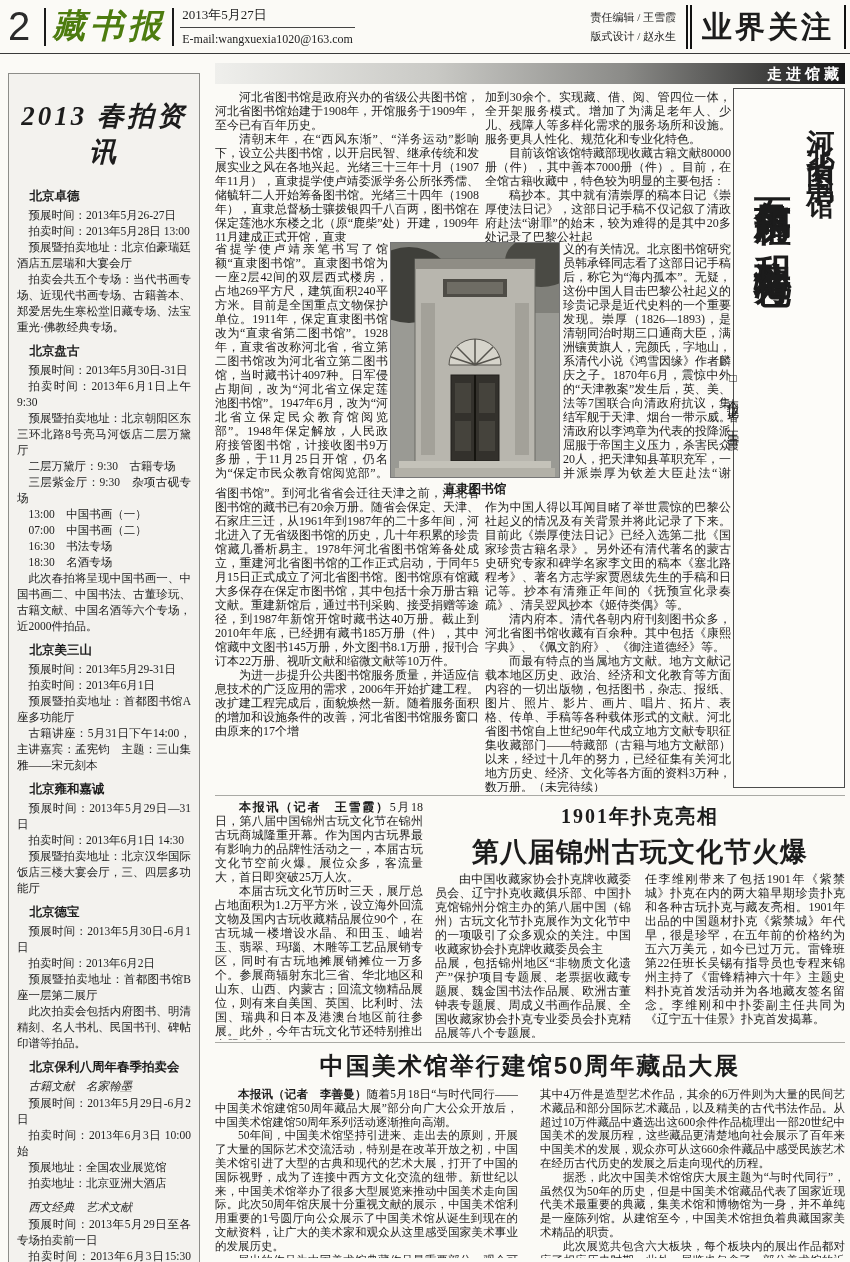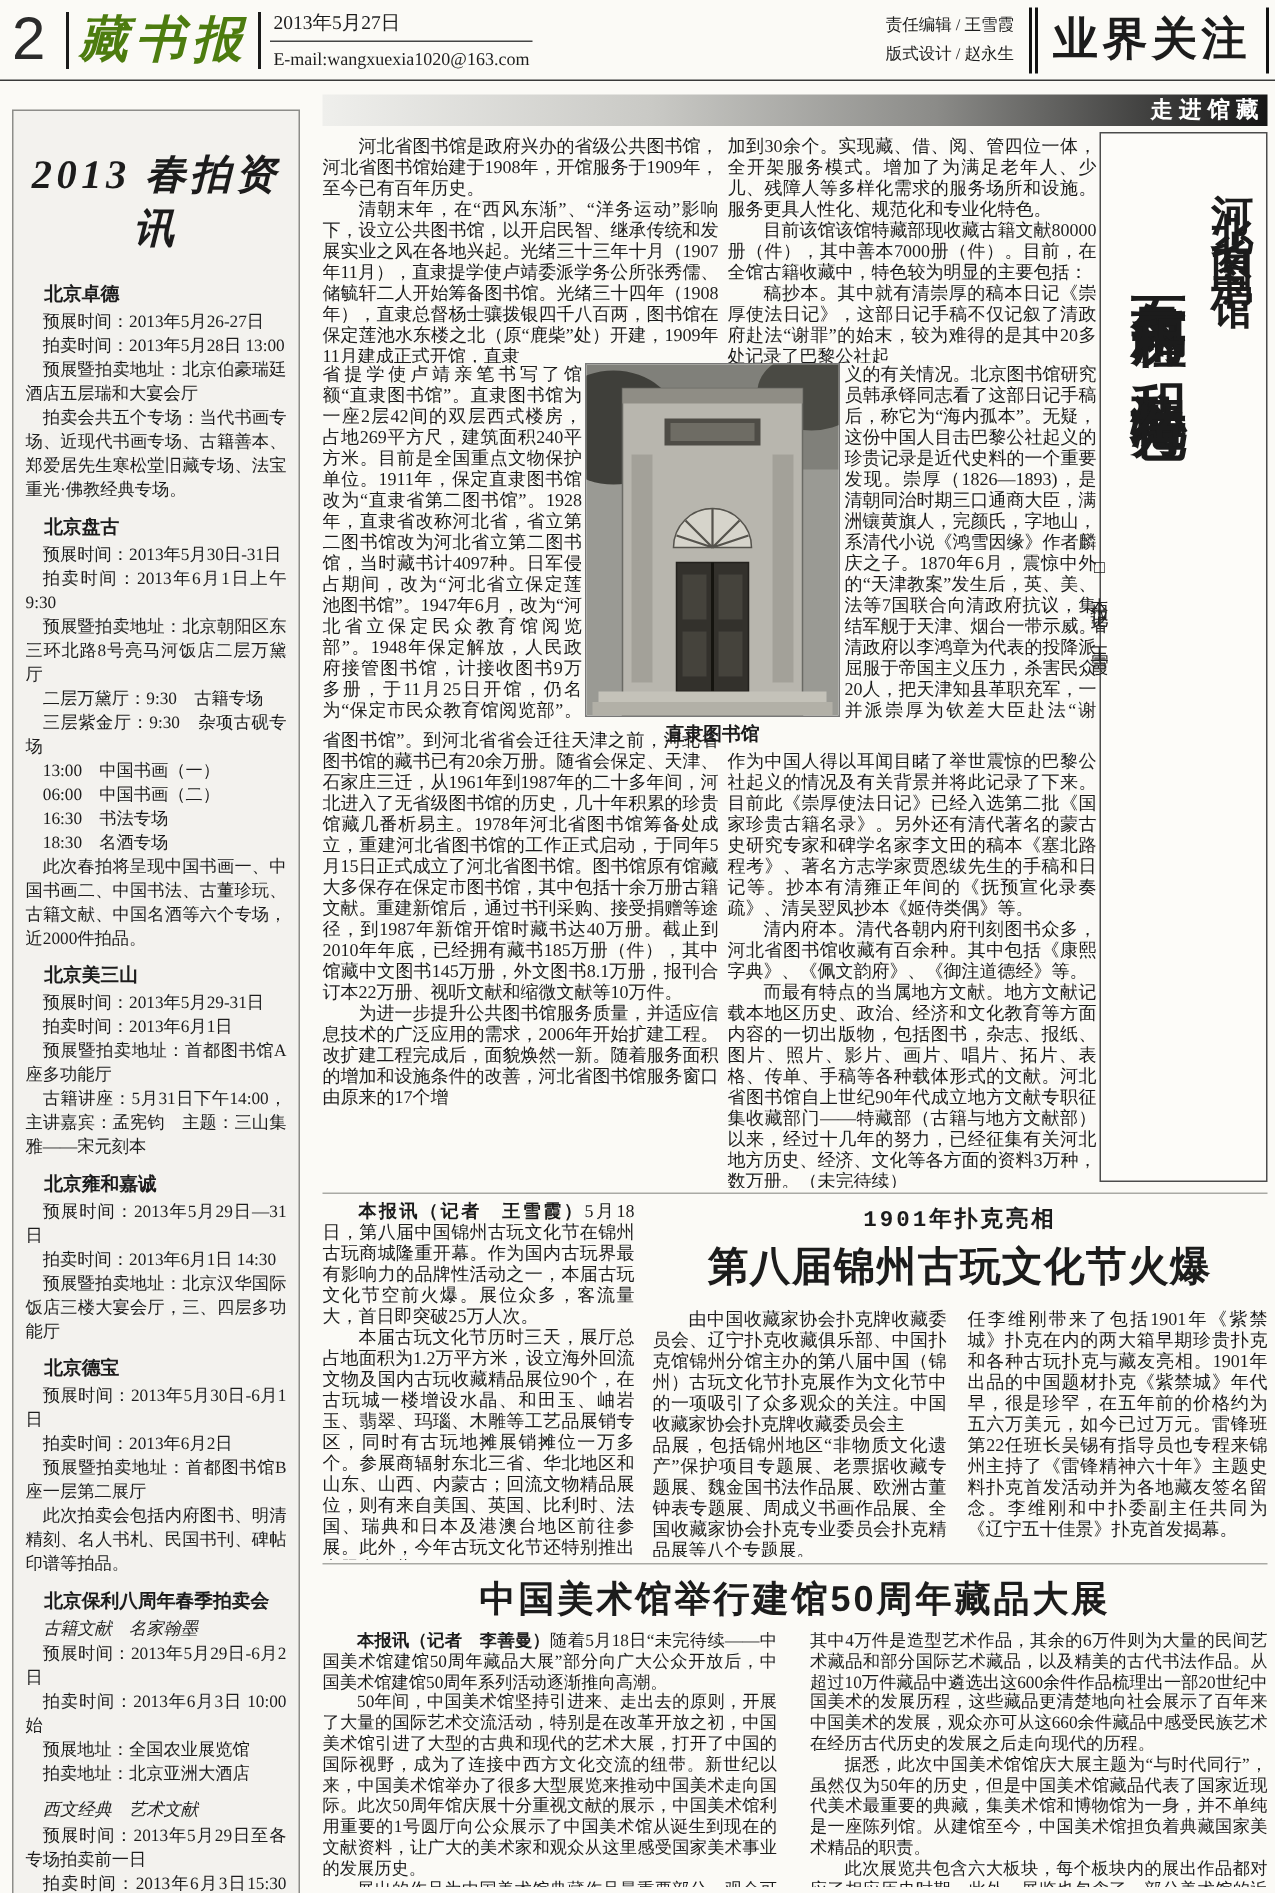--- a/index.html
+++ b/index.html
@@ -64,21 +64,21 @@
   .vh-big{font-family:"Liberation Sans",sans-serif;font-weight:bold;font-size:37px;letter-spacing:3px;
           padding-top:74px;margin-left:6px;}
   .vh-byline{font-size:12px;letter-spacing:4px;padding-top:276px;color:#222;}
 
   .hline{position:absolute;left:215px;width:630px;height:1px;background:#a9a9a4;}
 
   
   .jz-body{font-size:12px;line-height:14px;}
   .jz-c1{position:absolute;left:215px;top:800px;width:208px;height:240px;overflow:hidden;}
   .jz-head{position:absolute;left:435px;top:803px;width:410px;text-align:center;}
-  .jz-h1{font-size:15px;font-weight:bold;letter-spacing:2px;font-family:Liberation Mono, monospace;}
+  .jz-h1{font-size:20px;font-weight:bold;letter-spacing:2px;}
   .jz-h2{font-size:27px;font-weight:bold;letter-spacing:1px;margin-top:4px;}
   .jz-c2{position:absolute;left:435px;top:872px;width:196px;height:166px;overflow:hidden;}
   .jz-c3{position:absolute;left:645px;top:872px;width:200px;height:166px;overflow:hidden;}
 
   
   .mu-head{position:absolute;left:215px;top:1050px;width:630px;text-align:center;
            font-family:"Liberation Sans",sans-serif;font-weight:bold;font-size:24px;letter-spacing:2px;}
   .mu-body{font-size:11.5px;line-height:13.8px;}
   .mu-c1{position:absolute;left:215px;top:1088px;width:303px;height:170px;overflow:hidden;}
   .mu-c2{position:absolute;left:540px;top:1088px;width:305px;height:170px;overflow:hidden;}
@@ -127,21 +127,21 @@
           <div class="sb-name">北京盘古</div>
 
           <div>
 
           <div class="sb-line">预展时间：2013年5月30日-31日</div>
             <div class="sb-line">拍卖时间：2013年6月1日上午9:30</div>
             <div class="sb-line">预展暨拍卖地址：北京朝阳区东三环北路8号亮马河饭店二层万黛厅</div>
             <div class="sb-line">二层万黛厅：9:30　古籍专场</div>
             <div class="sb-line">三层紫金厅：9:30　杂项古砚专场</div>
             <div class="sb-line">13:00　中国书画（一）</div>
-            <div class="sb-line">06:00　中国书画（二）</div>
+            <div class="sb-line">07:00　中国书画（二）</div>
             <div class="sb-line">16:30　书法专场</div>
             <div class="sb-line">18:30　名酒专场</div>
             <div class="sb-line">此次春拍将呈现中国书画一、中国书画二、中国书法、古董珍玩、古籍文献、中国名酒等六个专场，近2000件拍品。</div>
           </div>
         </div>
         <div class="sb-item">
           <div class="sb-name">北京美三山</div>
 
           <div>
 
@@ -283,21 +283,21 @@
     </section>
   <section class="jz-c3 jz-body flow">
 
   <p class="para" data-ind="false">任李维刚带来了包括1901年《紫禁城》扑克在内的两大箱早期珍贵扑克和各种古玩扑克与藏友亮相。1901年出品的中国题材扑克《紫禁城》年代早，很是珍罕，在五年前的价格约为五六万美元，如今已过万元。雷锋班第22任班长吴锡有指导员也专程来锦州主持了《雷锋精神六十年》主题史料扑克首发活动并为各地藏友签名留念。李维刚和中扑委副主任共同为《辽宁五十佳景》扑克首发揭幕。</p>
     </section>
 
   <div class="hline" style="top:1042px;"></div>
 
   <h2 class="mu-head" style="margin:0;">中国美术馆举行建馆50周年藏品大展</h2>
   <section class="mu-c1 mu-body flow">
-    <p class="para" data-ind="true"><b class="lead-b">本报讯（记者　李善曼）</b><span>随着5月18日“未完待续——中国美术馆建馆50周年藏品大展”部分向广大公众开放后，中国美术馆建馆50周年系列活动逐渐推向高潮。</span></p>
+    <p class="para" data-ind="true"><b class="lead-b">本报讯（记者　李善曼）</b><span>随着5月18日“与时代同行——中国美术馆建馆50周年藏品大展”部分向广大公众开放后，中国美术馆建馆50周年系列活动逐渐推向高潮。</span></p>
     <div class="flow">
 
     <p class="para" data-ind="true">50年间，中国美术馆坚持引进来、走出去的原则，开展了大量的国际艺术交流活动，特别是在改革开放之初，中国美术馆引进了大型的古典和现代的艺术大展，打开了中国的国际视野，成为了连接中西方文化交流的纽带。新世纪以来，中国美术馆举办了很多大型展览来推动中国美术走向国际。此次50周年馆庆展十分重视文献的展示，中国美术馆利用重要的1号圆厅向公众展示了中国美术馆从诞生到现在的文献资料，让广大的美术家和观众从这里感受国家美术事业的发展历史。</p>
         <p class="para" data-ind="true">展出的作品为中国美术馆典藏作品最重要部分，观众可通过这些作品清晰了解到中国现代美术一百多年来的发展历程。据介绍，展出的660多件作品是从10万件馆藏品种精心选出。在10万件馆藏品中，</p>
       </div>
   </section>
   <section class="mu-c2 mu-body flow">
 
   <p class="para" data-ind="false">其中4万件是造型艺术作品，其余的6万件则为大量的民间艺术藏品和部分国际艺术藏品，以及精美的古代书法作品。从超过10万件藏品中遴选出这600余件作品梳理出一部20世纪中国美术的发展历程，这些藏品更清楚地向社会展示了百年来中国美术的发展，观众亦可从这660余件藏品中感受民族艺术在经历古代历史的发展之后走向现代的历程。</p>
       <p class="para" data-ind="true">据悉，此次中国美术馆馆庆大展主题为“与时代同行”，虽然仅为50年的历史，但是中国美术馆藏品代表了国家近现代美术最重要的典藏，集美术馆和博物馆为一身，并不单纯是一座陈列馆。从建馆至今，中国美术馆担负着典藏国家美术精品的职责。</p>

